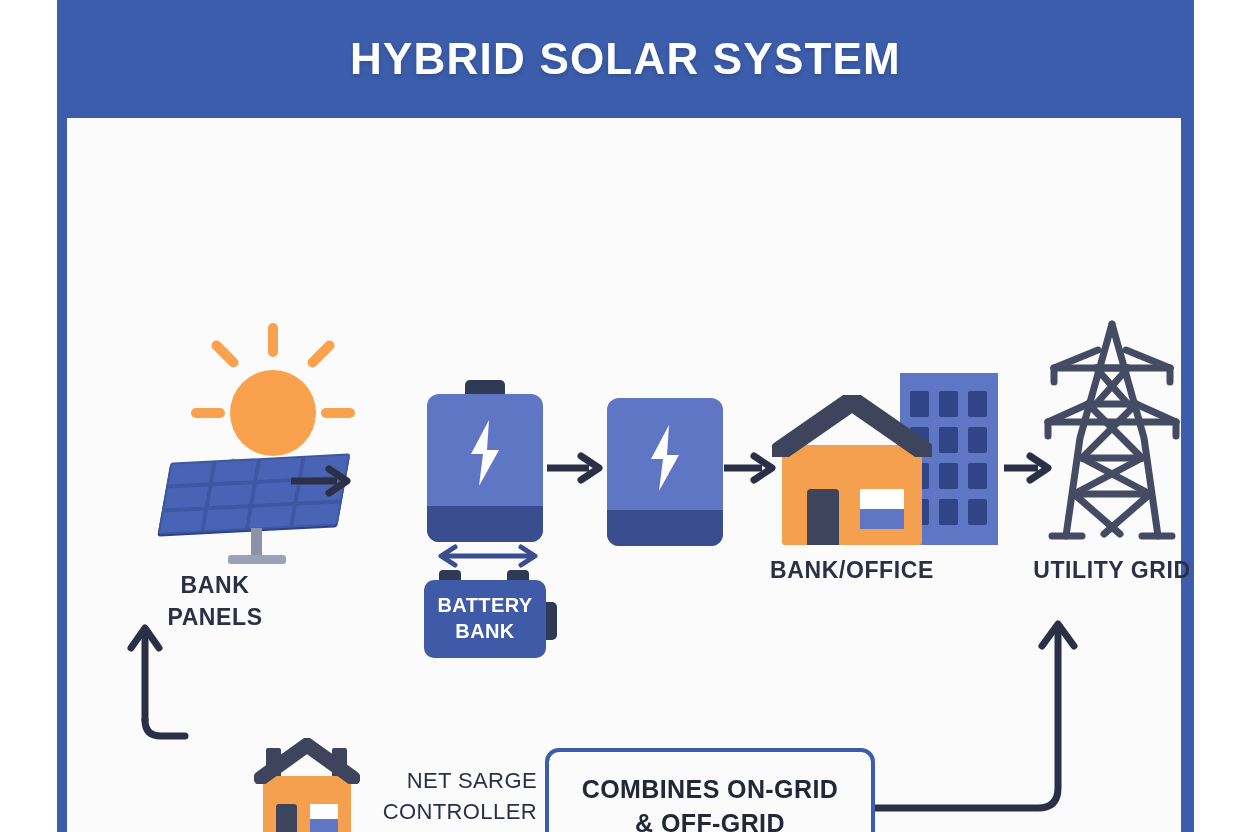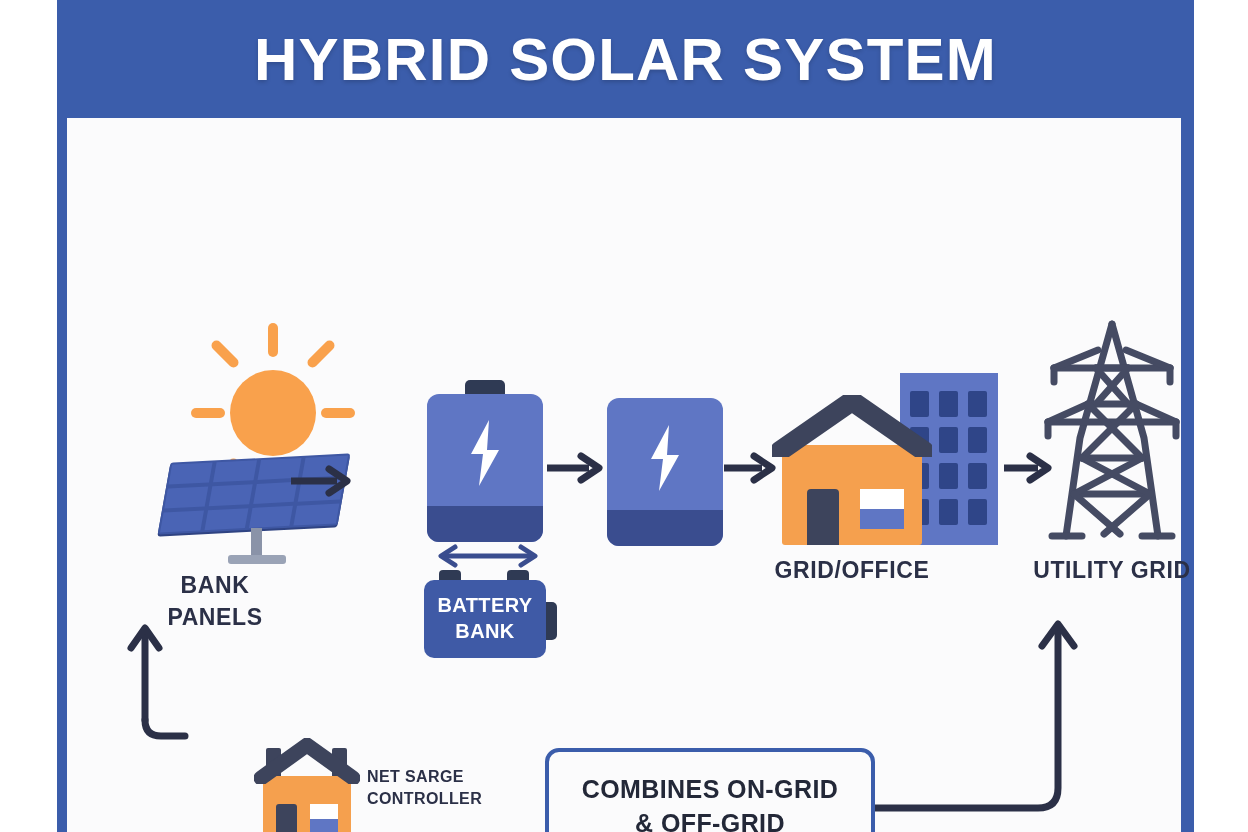--- a/index.html
+++ b/index.html
@@ -29,21 +29,21 @@
   .header-title {
     position: absolute;
     left: 57px;
     top: 0;
     width: 1137px;
     height: 118px;
     display: flex;
     align-items: center;
     justify-content: center;
     color: #ffffff;
-    font-size: 60px;
+    font-size: 44px;
     font-weight: bold;
     letter-spacing: 1.2px;
     text-shadow: 0 2px 4px rgba(0,0,0,0.18);
     white-space: nowrap;
   }
   .canvas {
     position: absolute;
     left: 67px;
     top: 118px;
     width: 1114px;
@@ -250,25 +250,26 @@
   .nsc-roof { position: absolute; left: 4px; top: 2px; width: 106px; height: 46px; }
   .nsc-door { position: absolute; left: 26px; top: 68px; width: 21px; height: 34px; background: #3d445c; border-radius: 3px 3px 0 0; }
   .nsc-win-w { position: absolute; left: 60px; top: 68px; width: 28px; height: 15px; background: #ffffff; }
   .nsc-win-b { position: absolute; left: 60px; top: 83px; width: 28px; height: 15px; background: #5f76c4; }
 
   .nsc-label {
     position: absolute;
     left: 300px; top: 648px;
     width: 170px;
     color: #2b3047;
-    font-size: 16px;
-    font-weight: bold;
+    font-size: 22px;
+    font-weight: normal;
     line-height: 1.4;
     letter-spacing: 0.4px;
     white-space: pre-line;
+    text-align: right;
   }
 
   
   .callout {
     position: absolute;
     left: 478px; top: 630px;
     width: 322px; height: 110px;
     border: 4px solid #3b5dab;
     border-radius: 14px;
     background: #fbfbfc;
@@ -397,21 +398,21 @@
       </div>
       <div class="house-body"></div>
       <svg class="house-roof" viewBox="0 0 160 62">
         <path d="M8 56 L80 6 L152 56" stroke="#3d445c" stroke-width="20" fill="none" stroke-linecap="round" stroke-linejoin="round"></path>
       </svg>
       <div class="house-door"></div>
       <div class="house-win-w"></div>
       <div class="house-win-b"></div>
     </div>
 
-    <div class="node-label" style="left:640px; top:437px; width:290px;">GRID/OFFICE</div>
+    <div class="node-label" style="left:640px; top:437px; width:290px;">BANK/OFFICE</div>
 
     <svg class="arrow-svg" style="left:935px; top:332px;" width="58" height="36" viewBox="0 0 58 36">
       <path d="M2 18 H36" stroke="#2b3047" stroke-width="7" fill="none"></path>
       <path d="M28 6 L46 18 L28 30" stroke="#2b3047" stroke-width="7" fill="none" stroke-linecap="round" stroke-linejoin="round"></path>
     </svg>
 
     <div class="tower-wrap">
       <svg width="140" height="230" viewBox="0 0 140 230">
         <g stroke="#454b63" stroke-width="7" fill="none" stroke-linecap="round" stroke-linejoin="round">
 

